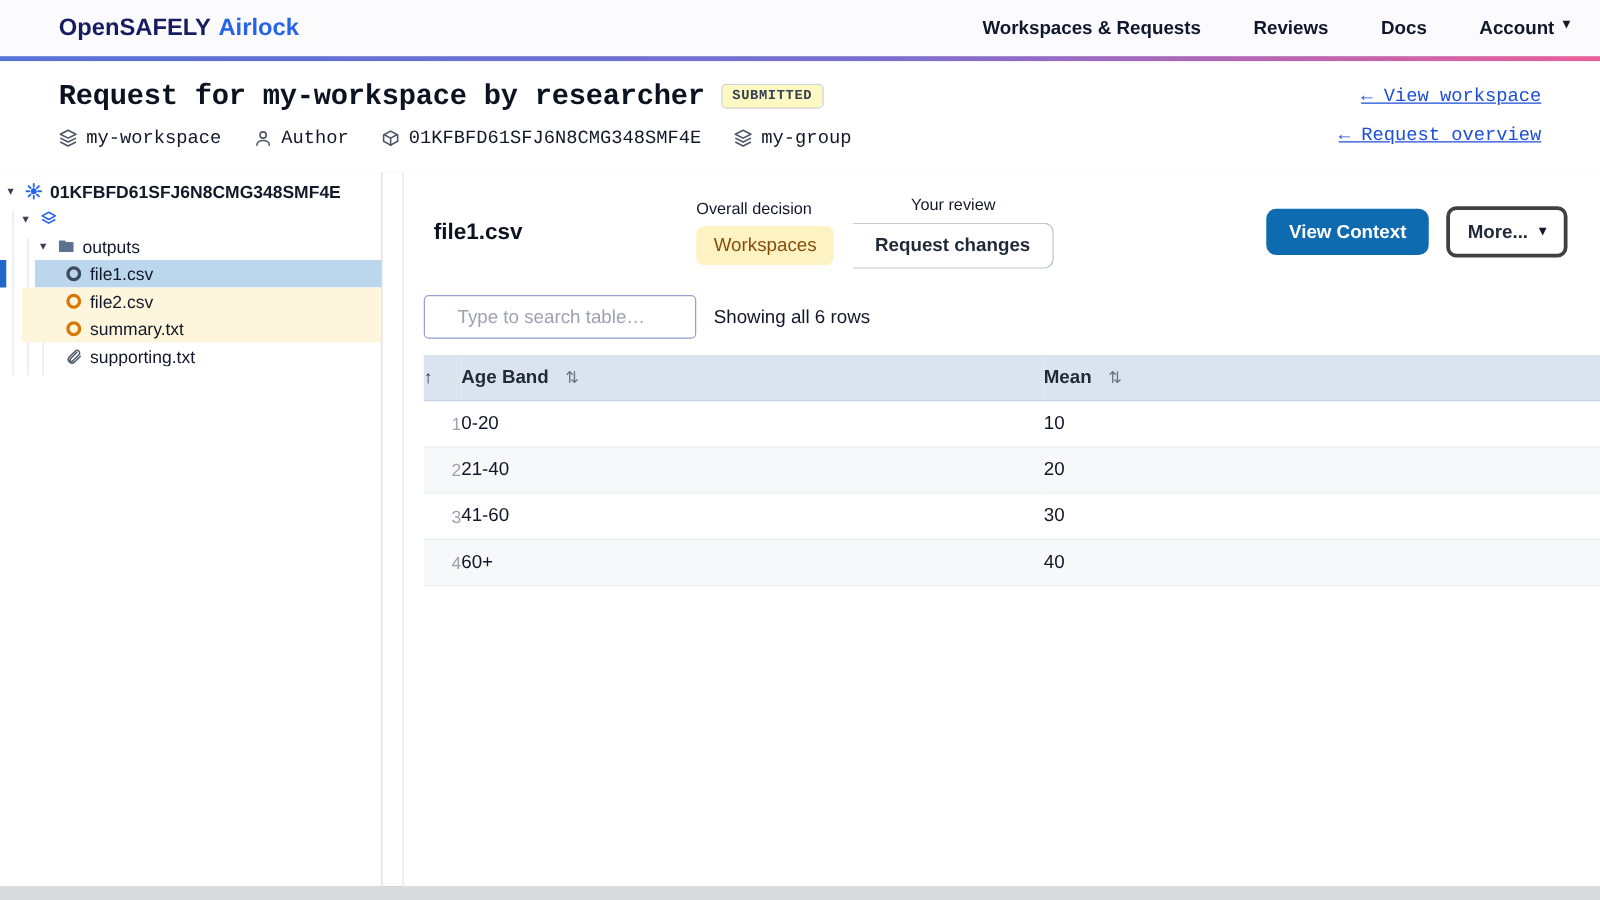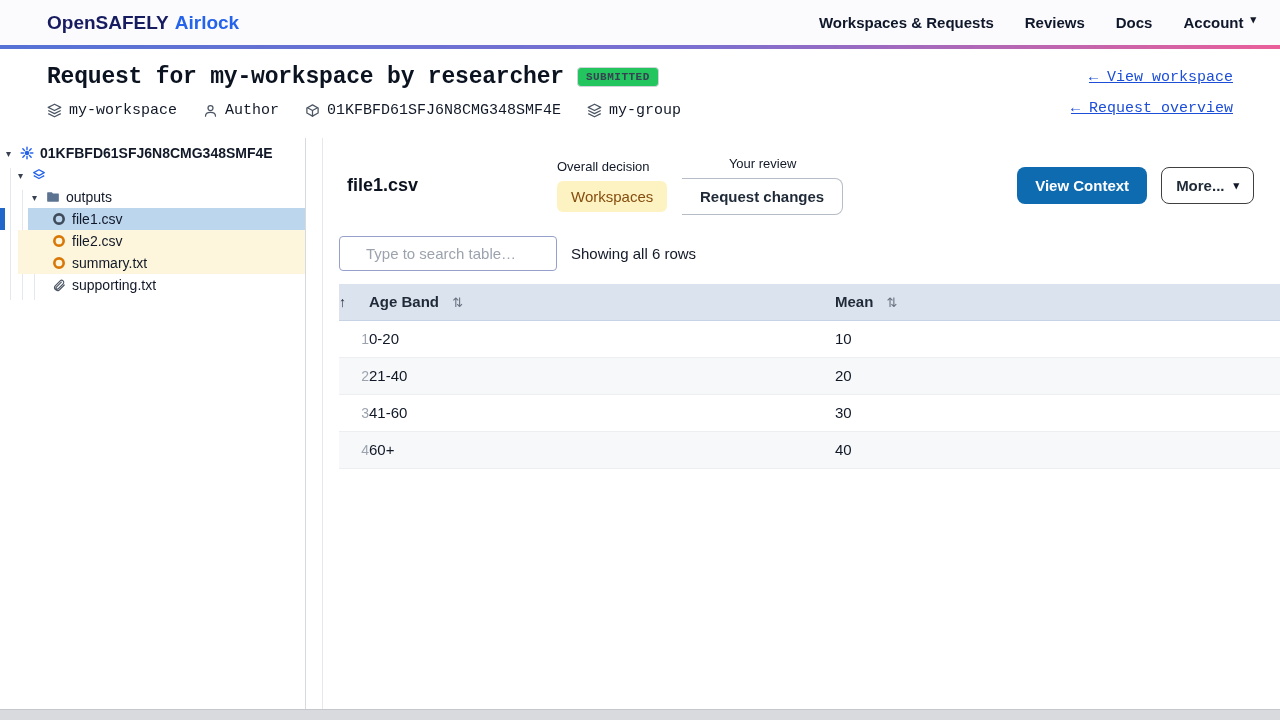--- a/index.html
+++ b/index.html
@@ -12,37 +12,37 @@
   }
   
   .navbar {
     height:45px; background:#fbfbfd;
     display:flex; align-items:center; justify-content:space-between;
     padding:0 24px 0 47px;
   }
   .brand { font-size:19px; font-weight:700; cursor:pointer; white-space:nowrap; }
   .brand .p1 { color:#171c60; }
   .brand .p2 { color:#2563eb; margin-left:6px; }
-  .nav-links { display:flex; align-items:center; gap:31px; }
+  .nav-links { display:flex; align-items:center; gap:42px; }
   .nav-link { font-size:15px; font-weight:700; color:#0f172a; cursor:pointer; white-space:nowrap; }
   .nav-account { display:flex; align-items:flex-start; gap:7px; }
   .chev-glyph { font-size:11px; color:#111827; line-height:1; }
   .gradient-bar { height:4px; background:linear-gradient(90deg,#5672d6 0%,#7b6fd0 55%,#ea5f9a 100%); }
 
   
   .req-header {
     height:89px; background:#ffffff;
     display:flex; justify-content:space-between;
     padding:0 47px 0 47px;
     font-family:Liberation Mono, monospace;
   }
   .title-row { display:flex; align-items:center; gap:13px; margin-top:15px; }
   .page-title { margin:0; font-size:23px; font-weight:700; color:#0b1220; letter-spacing:-0.2px; }
   .status-badge {
-    font-size:11px; font-weight:700; color:#374151; background:#22c55e;
+    font-size:11px; font-weight:700; color:#374151; background:#fef9c3;
     border:1px solid #d1d5db; border-radius:4px; padding:3px 8px; letter-spacing:.5px;
   }
   .meta-row { display:flex; align-items:center; gap:26px; margin-top:12px; font-size:15px; color:#111827; }
   .meta-item { display:flex; align-items:center; gap:7px; }
   .meta-item svg { display:block; }
   .req-links { display:flex; flex-direction:column; align-items:flex-end; gap:14px; margin-top:20px; }
   .req-link { font-size:15px; color:#1d4ed8; text-decoration:underline; cursor:pointer; white-space:nowrap; }
 
   
   .content { display:flex; height:572px; background:#ffffff; border-bottom:1px solid #c4c8cd; }
@@ -92,21 +92,21 @@
     background:#fff; border:1px solid #b6bdc7; padding:9px 18px; cursor:pointer; white-space:nowrap;
   }
   .btn-group .btn:first-child { border-radius:8px 0 0 8px; }
   .btn-group .btn:last-child { border-radius:0 8px 8px 0; border-left:none; }
   .btn-context {
     font-family:inherit; margin-left:auto; background:#0e6bb0; color:#fff; border:none;
     border-radius:8px; padding:10px 18px; font-size:15px; font-weight:600; cursor:pointer; white-space:nowrap;
   }
   .btn-more {
     font-family:inherit; margin-left:14px; display:flex; align-items:center; gap:9px;
-    background:#fff; border:1px solid #404040; border-radius:8px; padding:9px 14px;
+    background:#fff; border:3px solid #404040; border-radius:8px; padding:9px 14px;
     font-size:15px; font-weight:600; color:#1f2937; cursor:pointer; white-space:nowrap;
   }
 
   
   .table-toolbar { display:flex; align-items:center; gap:14px; padding:4px 0 13px 16px; }
   .search-input {
     width:218px; height:35px; border:1px solid #97a0cc; border-radius:4px;
     padding:0 26px; font-size:15px; font-family:inherit; color:#111827; outline:none;
   }
   .search-input::placeholder { color:#9ca3af; }

